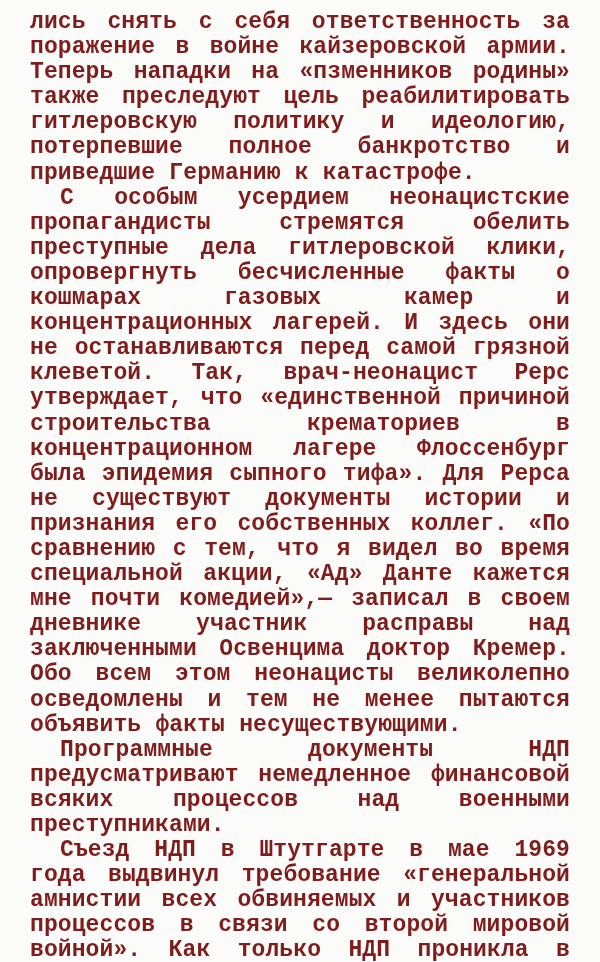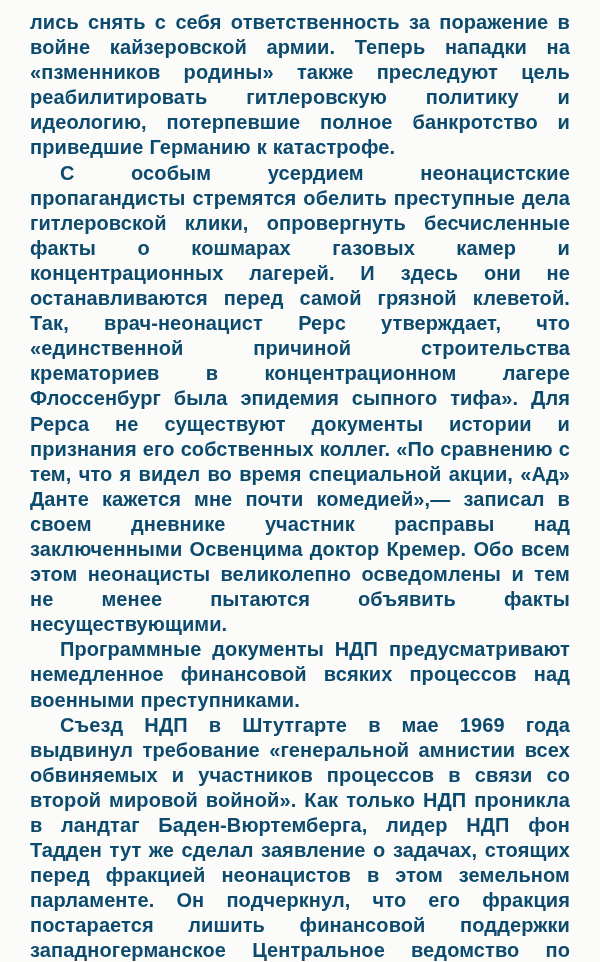--- a/index.html
+++ b/index.html
@@ -20,26 +20,26 @@
     background: #fbfbfa;
     box-sizing: border-box;
     padding: 10px 30px 0 30px;
   }
   .text-column {
     width: 540px;
     margin: 0 auto;
   }
   p {
     margin: 0;
-    font-family: Liberation Sans, sans-serif;
-    font-size: 20px;
+    font-family: Liberation Mono, monospace;
+    font-size: 23px;
     line-height: 25.1px;
     text-align: justify;
     text-justify: inter-word;
-    color: #0c4a6e;
+    color: #7f1d1d;
     font-weight: bold;
     letter-spacing: 0.1px;
     word-spacing: 0.3px;
     hyphens: manual;
   }
   p.indent {
     text-indent: 30px;
   }
   p.cont {
     text-indent: 0;

